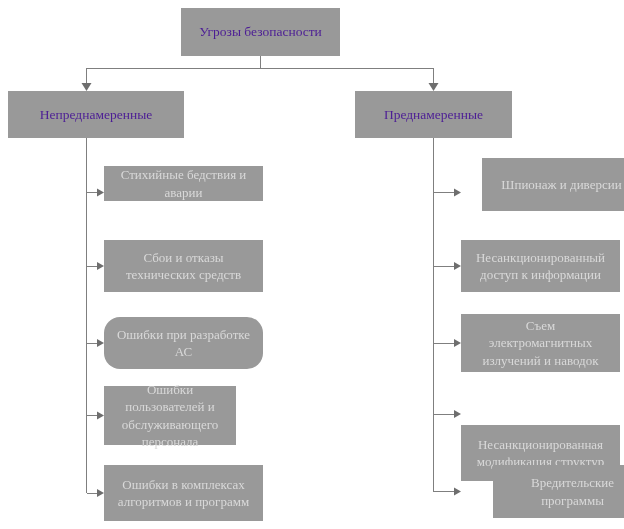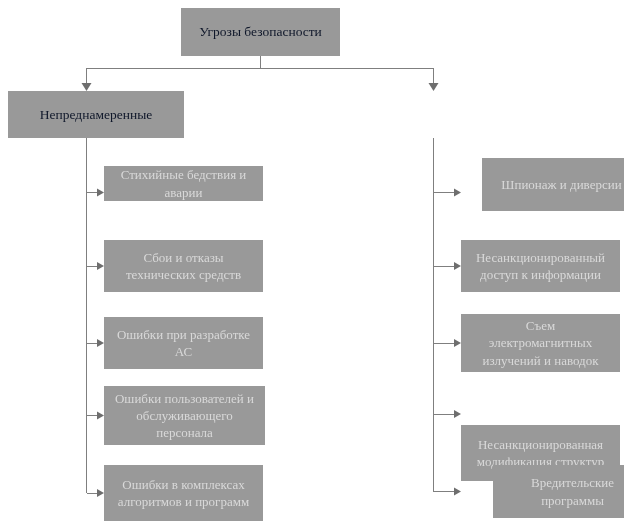--- a/index.html
+++ b/index.html
@@ -23,43 +23,43 @@
   .box {
     position: absolute;
     background: #999999;
     display: flex;
     align-items: center;
     justify-content: center;
     text-align: center;
     box-sizing: border-box;
   }
   .header-box {
-    color: #0f172a;
+    color: #4c1d95;
     font-size: 13.5px;
     line-height: 1.3;
     padding: 2px 6px;
   }
   .child-box {
     color: #d9d9d9;
     font-size: 13px;
     line-height: 1.32;
     padding: 2px 8px;
   }
   .child-box.pad-wide {
     padding: 2px 16px;
   }
   
   .root-box    { left: 181px; top: 8px;  width: 159px; height: 48px; }
   .branch-left { left: 8px;   top: 91px; width: 176px; height: 47px; }
   .branch-right{ left: 355px; top: 91px; width: 157px; height: 47px; }
 
   .l0 { left: 104px; top: 166px; width: 159px; height: 35px; }
   .l1 { left: 104px; top: 240px; width: 159px; height: 52px; }
-  .l2 { left: 104px; top: 317px; width: 159px; height: 52px; }
-  .l3 { left: 104px; top: 386px; width: 161px; height: 59px; }
+  .l2 { left: 104px; top: 317px; width: 159px; height: 52px; border-radius: 16px; }
+  .l3 { left: 104px; top: 386px; width: 132px; height: 59px; }
   .l4 { left: 104px; top: 465px; width: 159px; height: 56px; }
 
   .r0 { left: 461px; top: 158px; width: 159px; height: 53px; margin-left: 21px; }
   .r1 { left: 461px; top: 240px; width: 159px; height: 52px; }
   .r2 { left: 461px; top: 314px; width: 159px; height: 58px; }
   .r3 { left: 461px; top: 386px; width: 159px; height: 56px; margin-top: 39px; }
   .r4 { left: 461px; top: 465px; width: 159px; height: 53px; margin-left: 32px; }
 </style>
 </head>
 <body>
@@ -108,20 +108,21 @@
       <polygon points="454,339 454,347 461,343"></polygon>
       <polygon points="454,410 454,418 461,414"></polygon>
       <polygon points="454,487.5 454,495.5 461,491.5"></polygon>
     </g>
   </svg>
 
   <div class="box header-box root-box">Угрозы безопасности</div>
 
   <div class="box header-box branch-left">Непреднамеренные</div>
 
+  <div class="box header-box branch-right">Преднамеренные</div>
 
   <div class="box child-box l0">Стихийные бедствия и аварии</div>
   <div class="box child-box l1">Сбои и отказы технических средств</div>
   <div class="box child-box l2">Ошибки при разработке АС</div>
   <div class="box child-box l3">Ошибки пользователей и обслуживающего персонала</div>
   <div class="box child-box l4">Ошибки в комплексах алгоритмов и программ</div>
 
   <div class="box child-box r0">Шпионаж и диверсии</div>
   <div class="box child-box r2 pad-wide">Съем электромагнитных излучений и наводок</div>
   <div class="box child-box r1">Несанкционированный доступ к информации</div>

